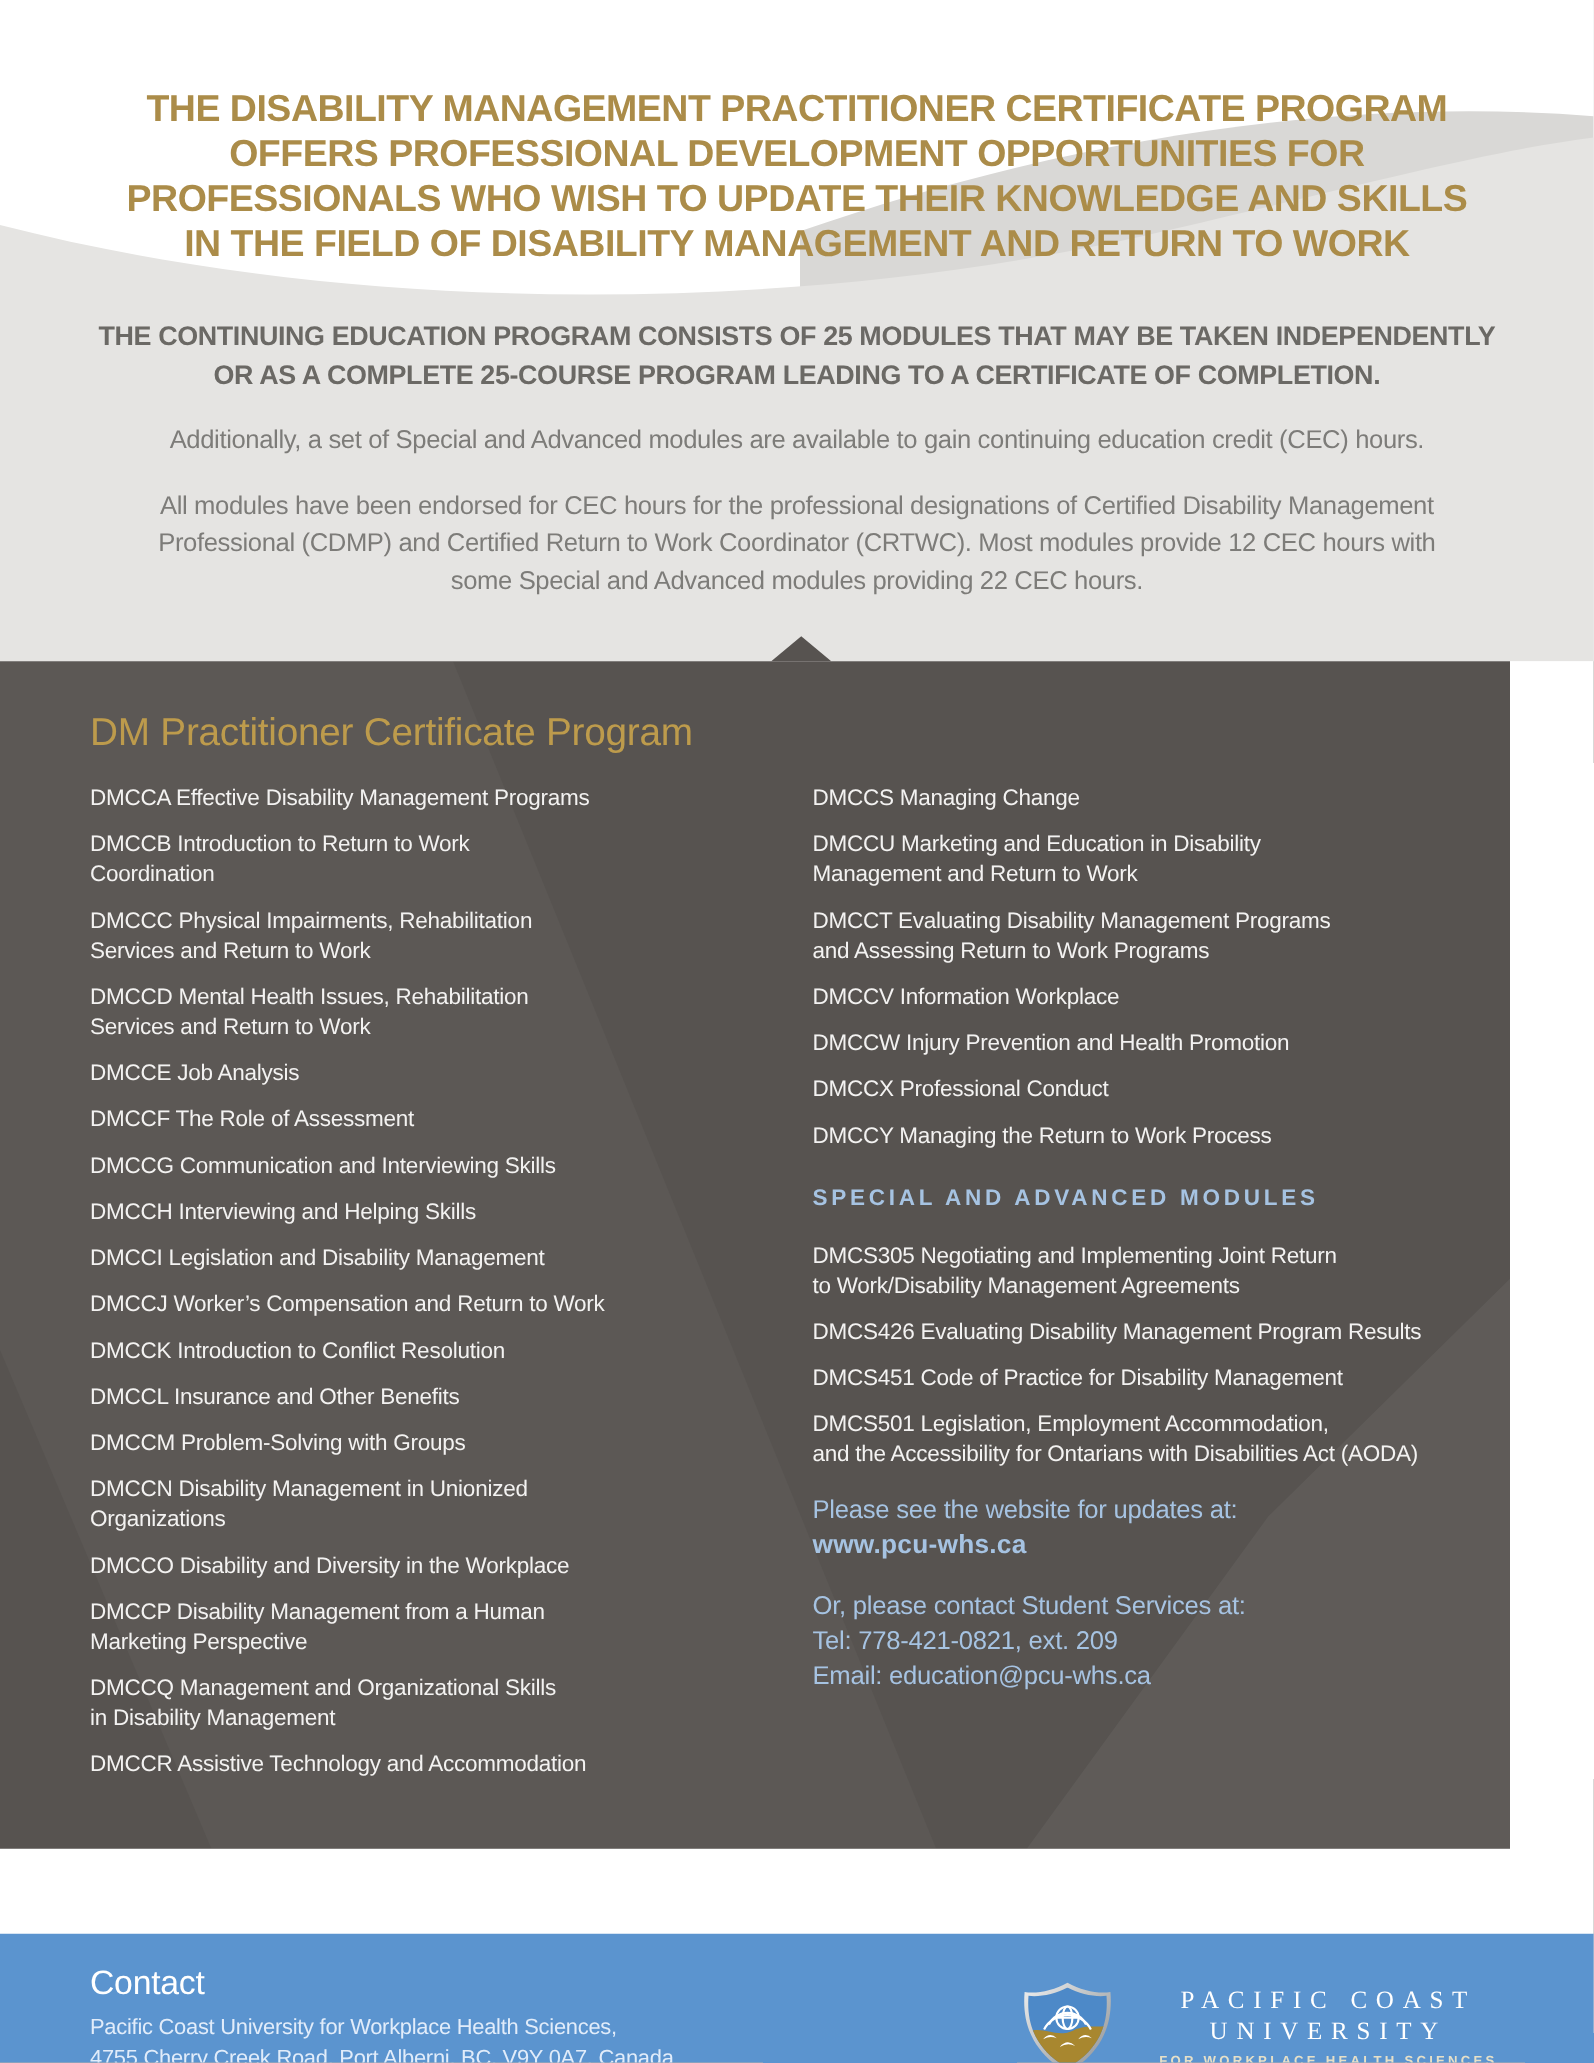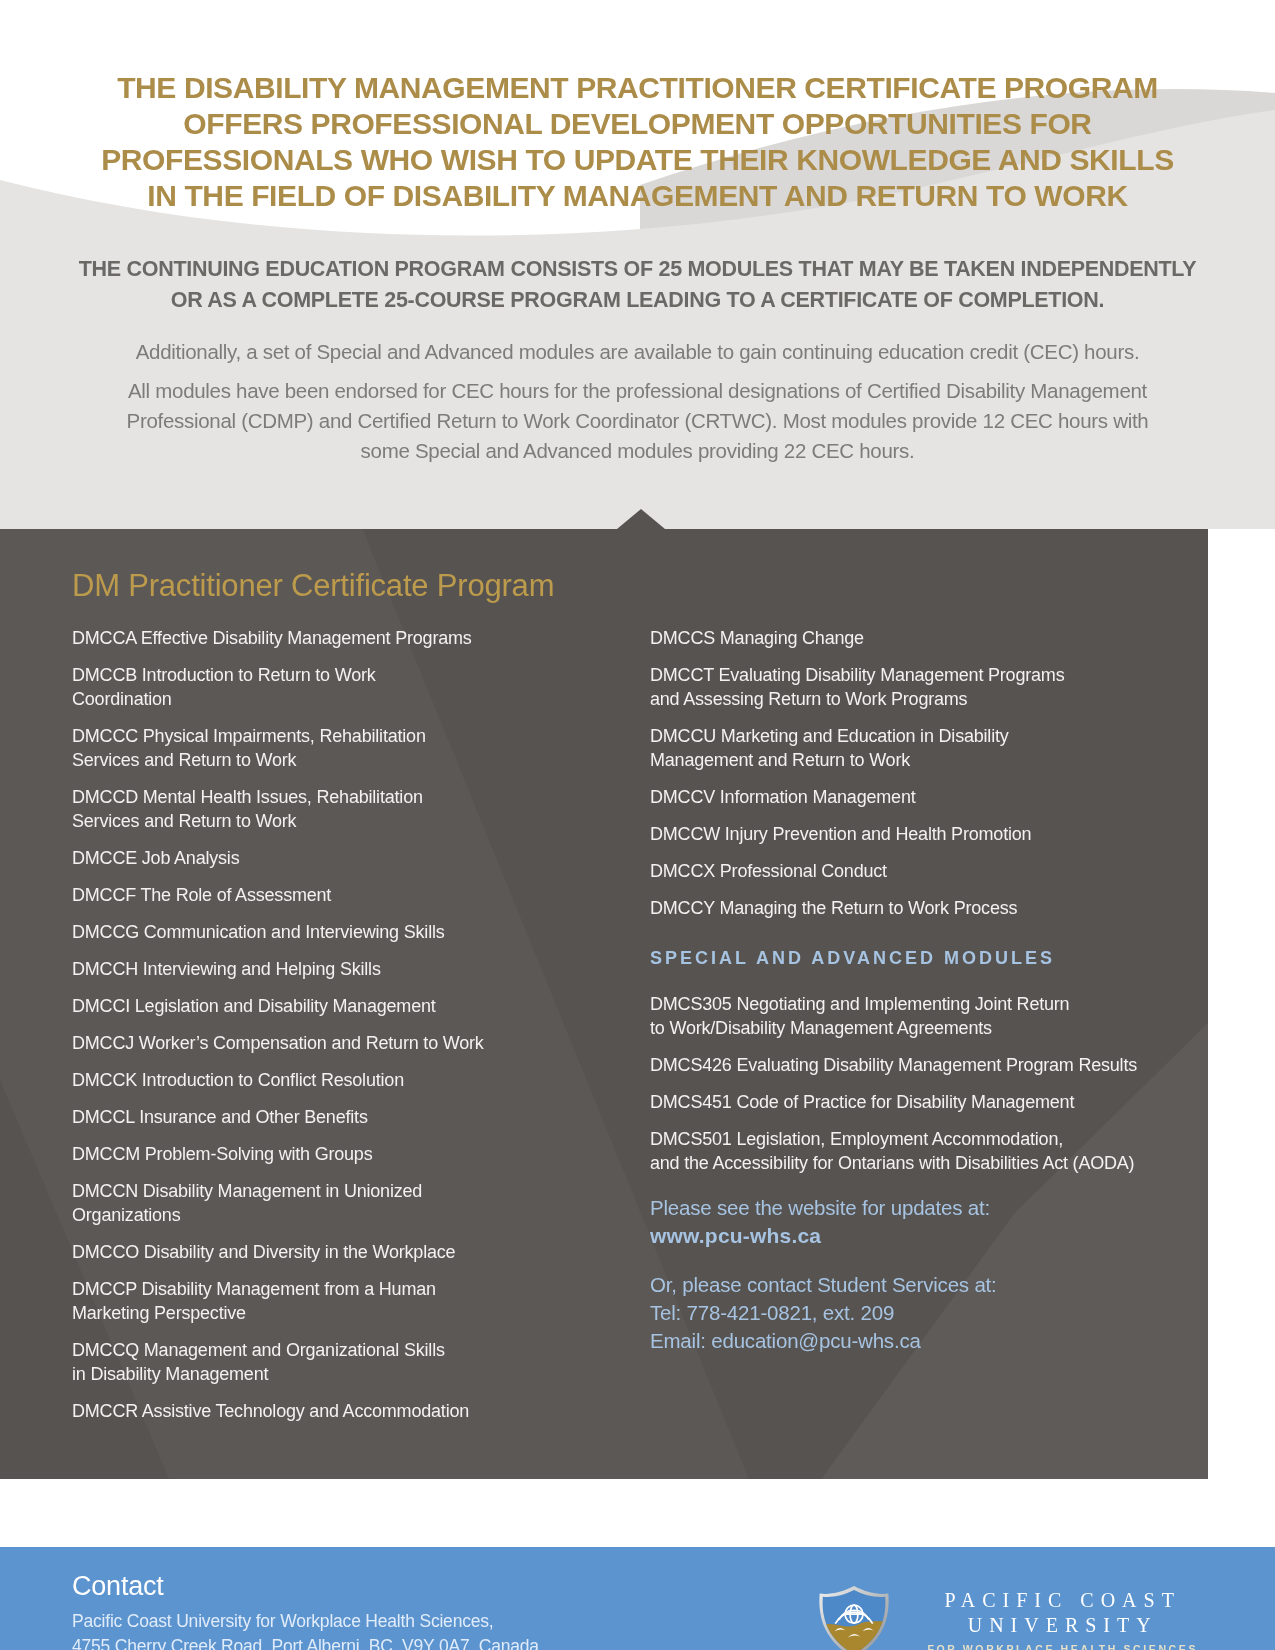--- a/index.html
+++ b/index.html
@@ -18,21 +18,21 @@
   }
   .subheadline{
     margin-top:40px;font-size:21.5px;line-height:31px;font-weight:bold;letter-spacing:-0.3px;
     color:var(--subhead_gray,#6b6965);white-space:pre-line;font-stretch:condensed;
   }
   .intro-para{
     font-size:20.5px;line-height:30px;letter-spacing:-0.3px;
     color:var(--body_gray,#7d7c79);white-space:pre-line;font-stretch:condensed;
   }
   .intro-para.p1{margin-top:21px;}
-  .intro-para.p2{margin-top:9px;}
+  .intro-para.p2{margin-top:23px;}
 
   
   .dark-section{
     position:absolute;top:529px;left:0;width:1208px;height:950px;
     background:var(--dark_bg,#575350);overflow:visible;
   }
   .notch{
     position:absolute;top:-20px;left:617px;width:0;height:0;
     border-left:24px solid transparent;border-right:24px solid transparent;
     border-bottom:20px solid var(--dark_bg,#575350);
@@ -172,27 +172,27 @@
 in Disability Management</p>
 
           <p class="module">DMCCR Assistive Technology and Accommodation</p>
         </div>
 
       <div class="col-right">
         <div>
 
             <p class="module">DMCCS Managing Change</p>
 
+            <p class="module">DMCCU Marketing and Education in Disability
+Management and Return to Work</p>
+
             <p class="module">DMCCT Evaluating Disability Management Programs
 and Assessing Return to Work Programs</p>
 
-            <p class="module">DMCCU Marketing and Education in Disability
-Management and Return to Work</p>
-
-            <p class="module">DMCCV Information Management</p>
+            <p class="module">DMCCV Information Workplace</p>
 
             <p class="module">DMCCW Injury Prevention and Health Promotion</p>
 
             <p class="module">DMCCX Professional Conduct</p>
 
             <p class="module">DMCCY Managing the Return to Work Process</p>
           </div>
 
         <div class="special-title">SPECIAL AND ADVANCED MODULES</div>
 

